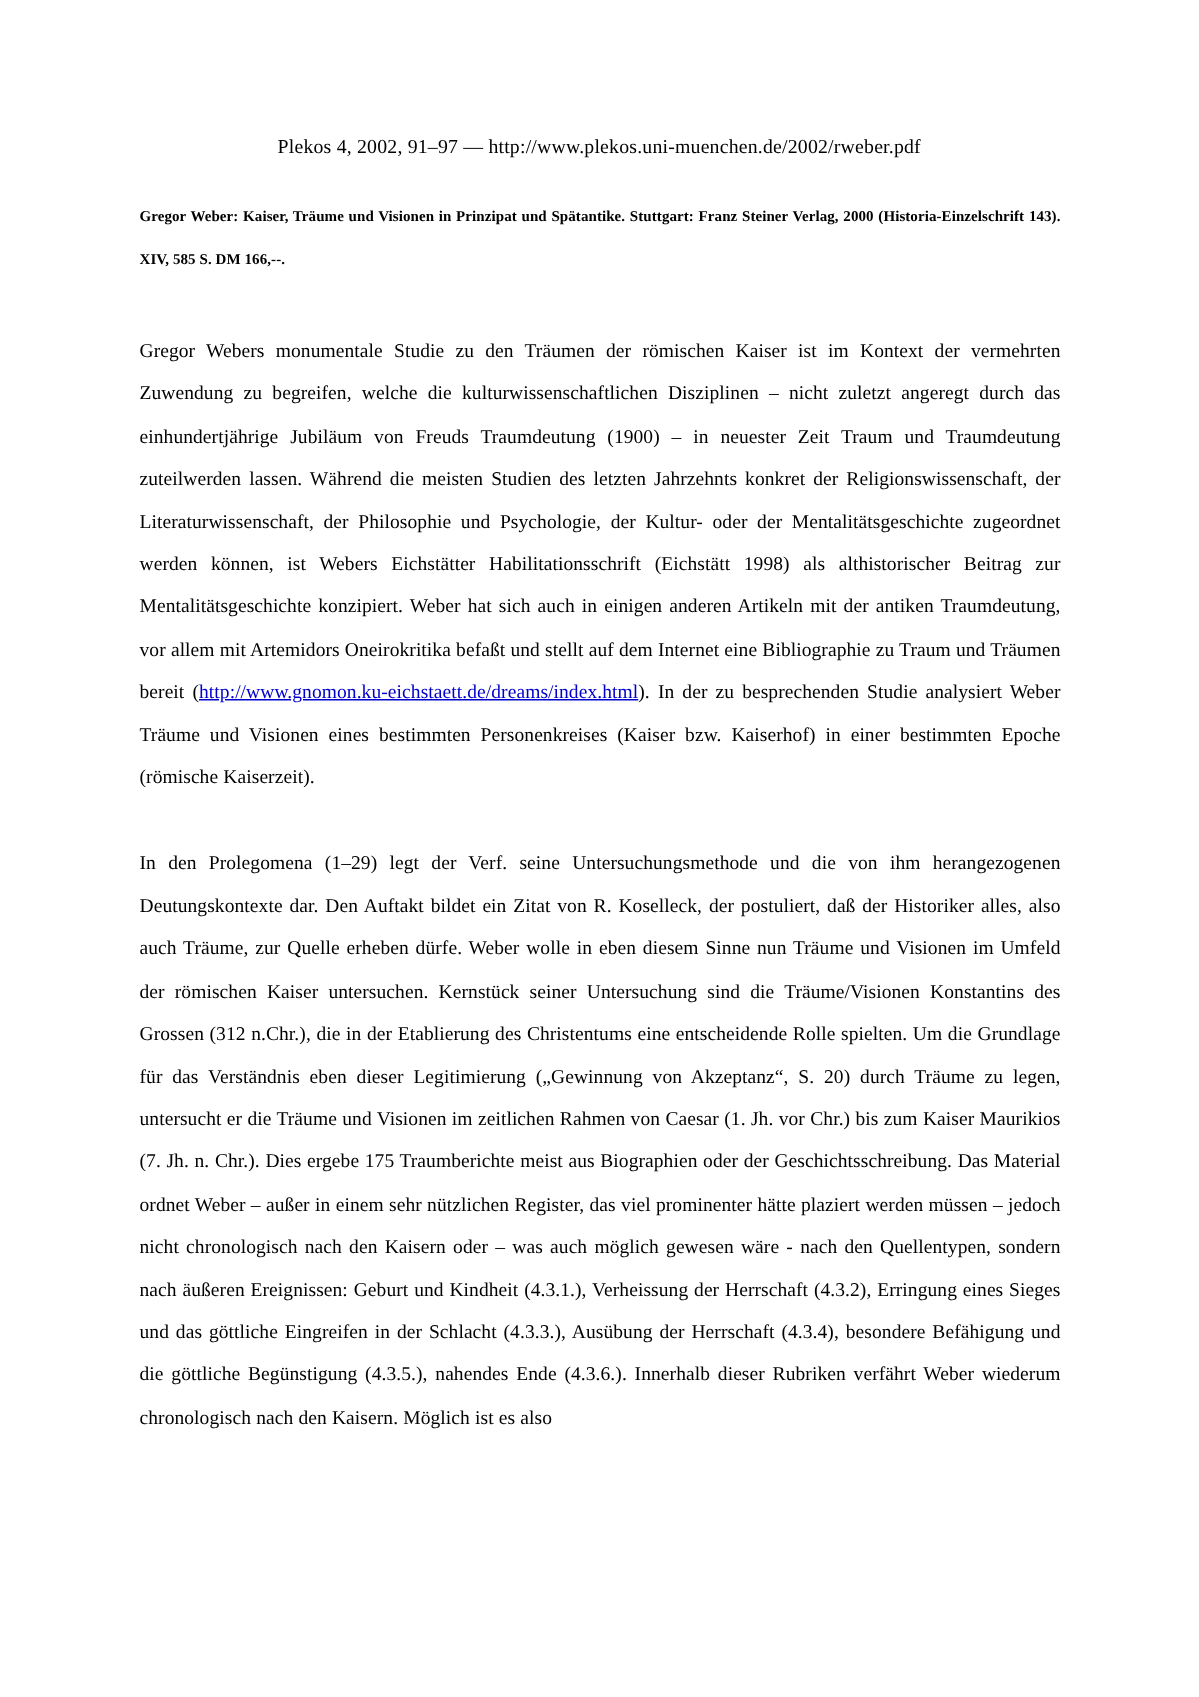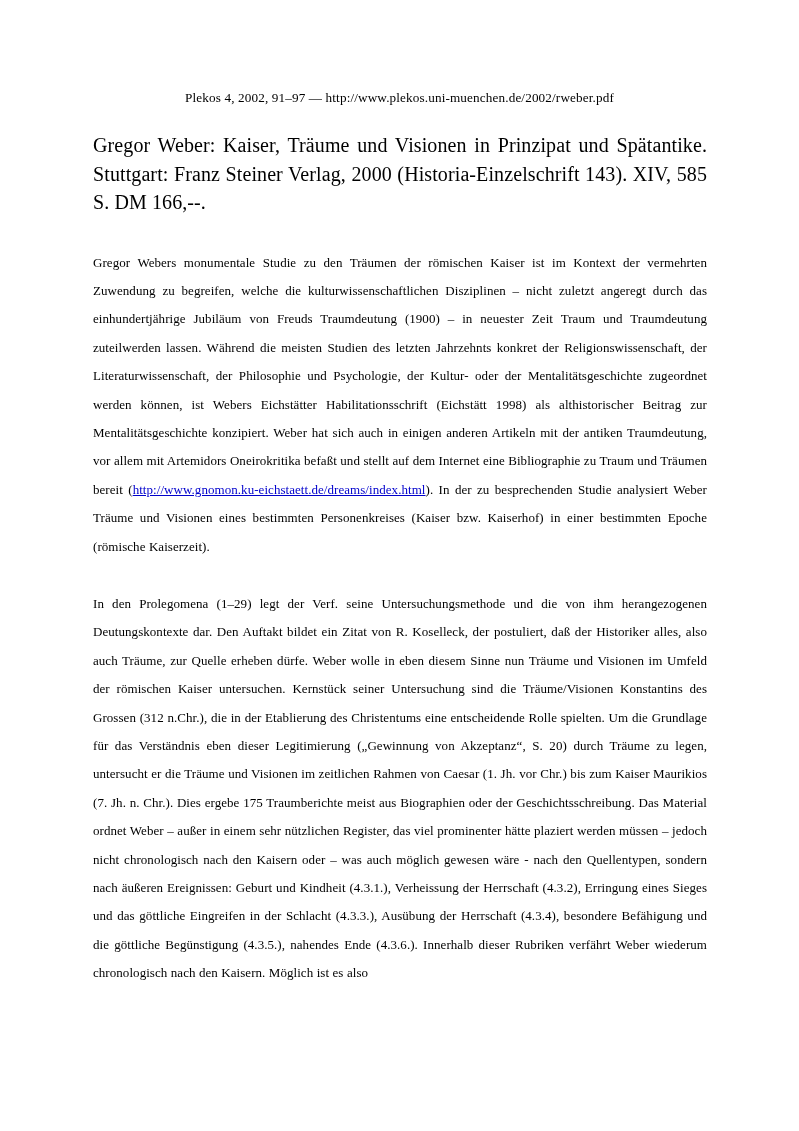--- a/index.html
+++ b/index.html
@@ -35,22 +35,22 @@
     letter-spacing: 0.01em;
     color: #000;
   }
   .content {
     position: absolute;
     left: 93px;
     top: 86px;
     width: 614px;
   }
   .title-block {
-    font-weight: normal;
-    font-size: 20px;
+    font-weight: bold;
+    font-size: 10px;
     line-height: 28.5px;
     text-align: justify;
     text-align-last: left;
     margin: 0 0 2px 0;
     letter-spacing: 0.005em;
   }
   .para {
     font-size: 13px;
     line-height: 28.4px;
     text-align: justify;

